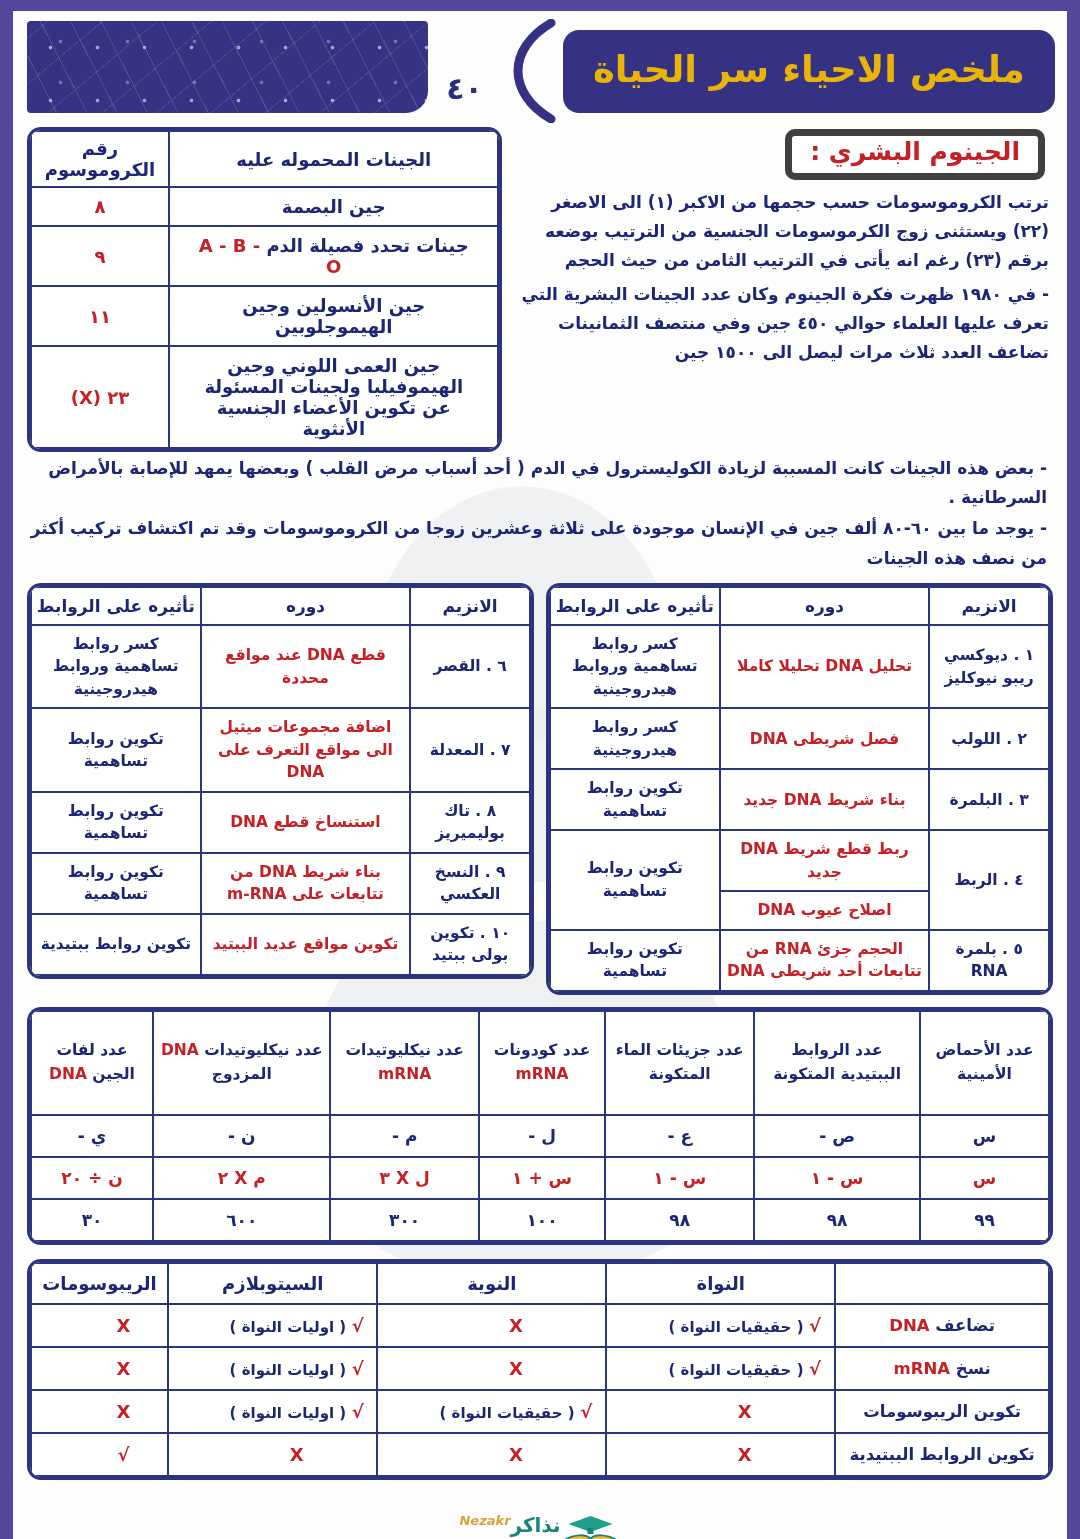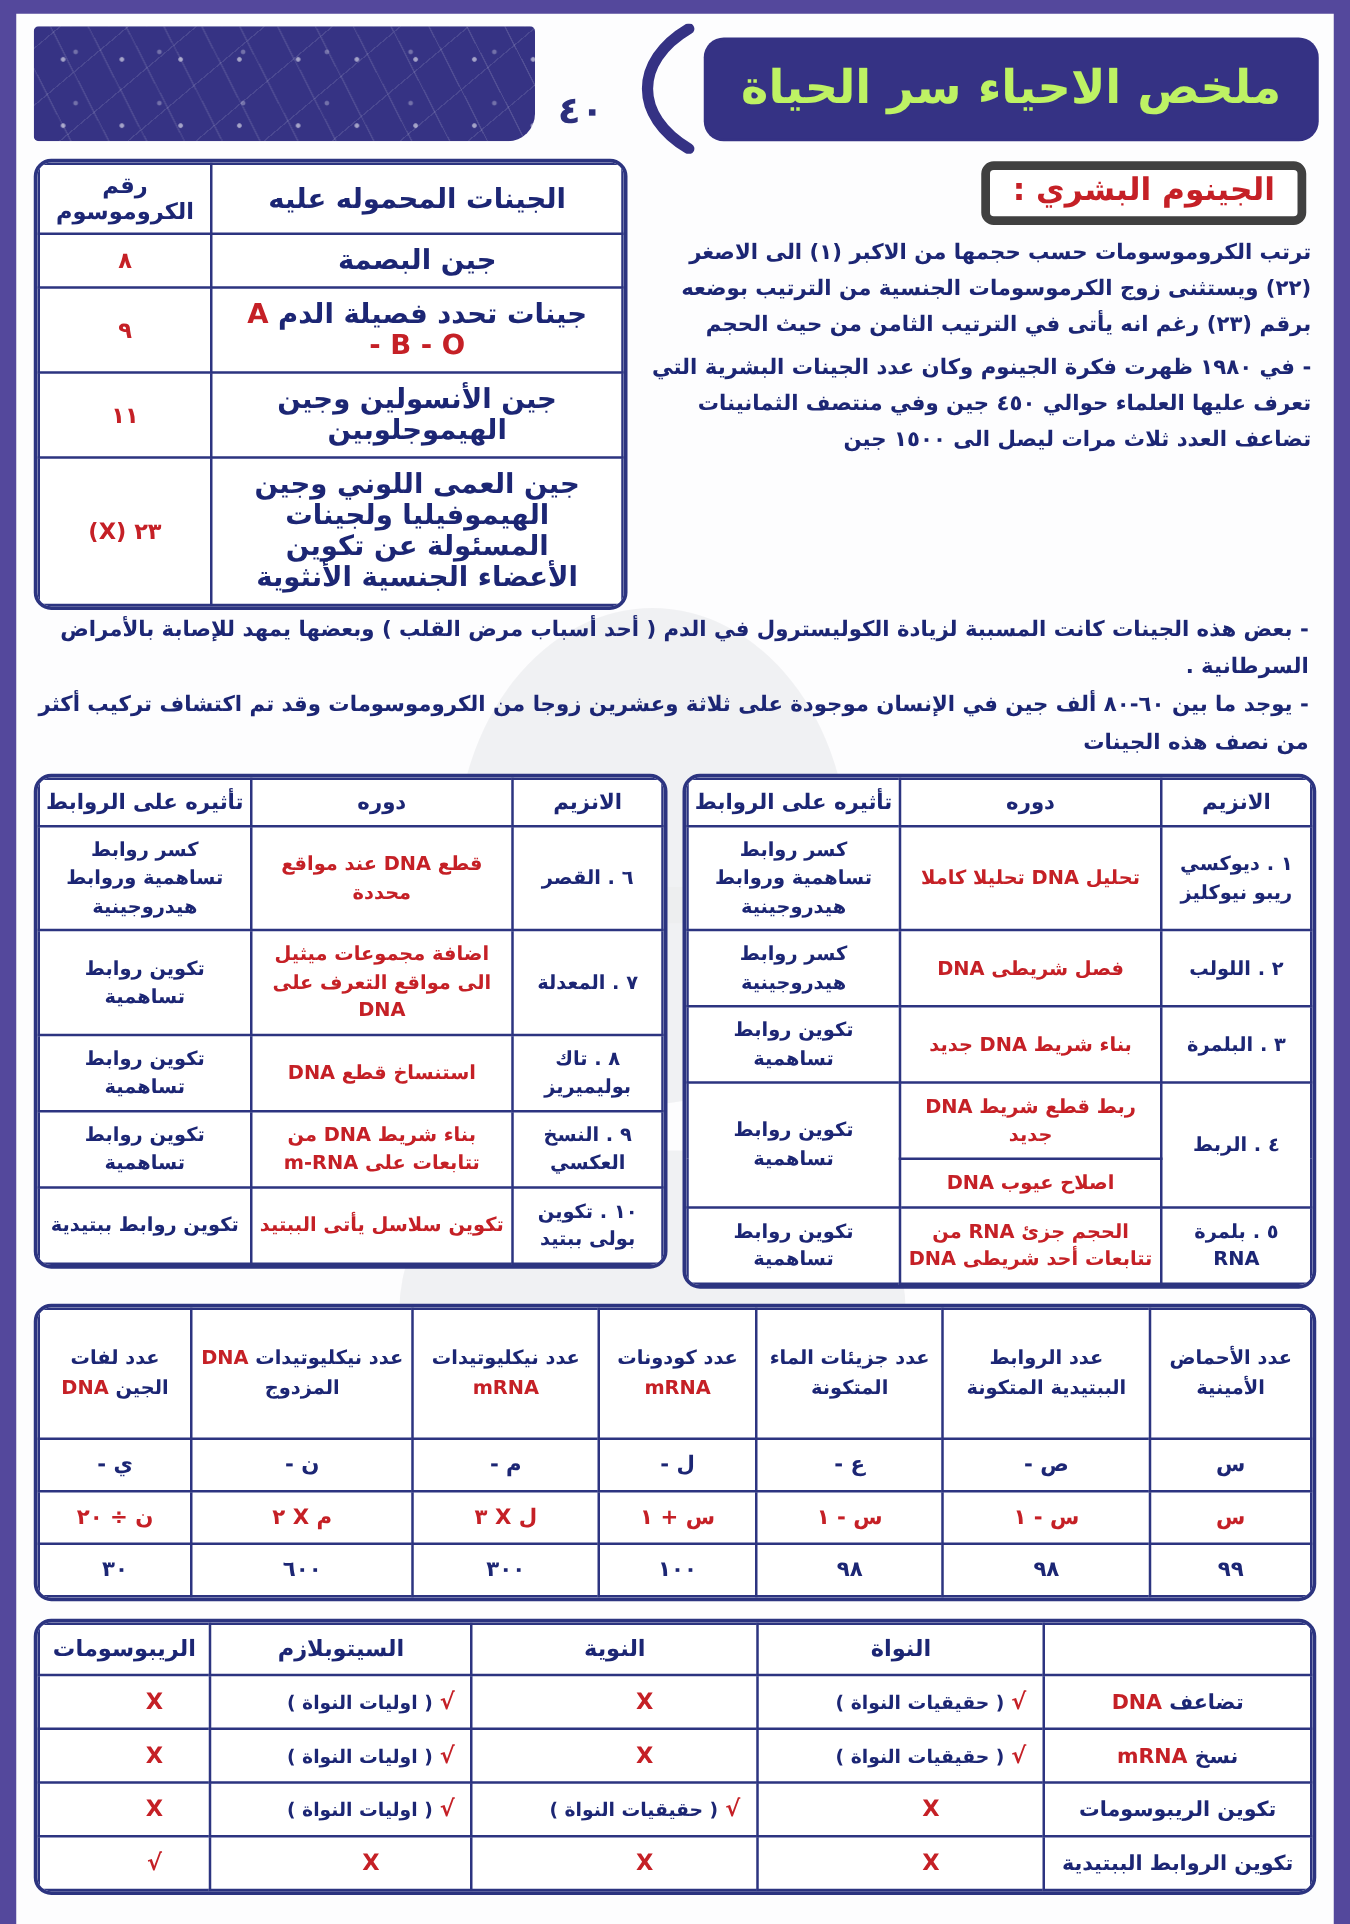--- a/index.html
+++ b/index.html
@@ -20,21 +20,21 @@
     position:relative;
     overflow:hidden;
     padding:8px 14px 80px;
   }
   .nv { color:#1c2674; }
   .rd { color:#c52026; }
 
   
   .header { display:flex; align-items:center; gap:6px; height:104px; margin-bottom:4px; position:relative; z-index:2; }
   .title-box {
-    background:#353284; color:#bef264; font-size:37px;
+    background:#353284; color:#eab308; font-size:37px;
     padding:16px 28px 20px; border-radius:14px; white-space:nowrap;
     box-shadow:0 0 0 2px #353284;
   }
   .curve-wrap { display:flex; align-items:center; height:100%; }
   .page-num { font-size:30px; color:#2c2f7c; padding:0 12px; margin-top:34px; }
   .pattern-box {
     flex:1; height:92px; align-self:flex-start; margin-top:2px;
     background-color:#363384;
     background-image:
       radial-gradient(circle, rgba(255,255,255,.55) 1.5px, transparent 2.2px),
@@ -60,21 +60,21 @@
   p.body { font-size:17px; line-height:1.72; text-align:right; margin-bottom:4px; }
   p.full { margin:2px 6px 2px 2px; }
 
   
   .tbl-round { border:3px solid #2c3480; border-radius:14px; overflow:hidden; background:#ffffff; }
   table { width:100%; border-collapse:collapse; }
   th, td { border:2px solid #2c3480; padding:6px 6px; text-align:center; vertical-align:middle; }
   th { font-size:17px; }
 
   
-  .chromo-table td, .chromo-table th { font-size:22px; }
+  .chromo-table td, .chromo-table th { font-size:18px; }
   .chromo-table .num-cell { width:138px; font-size:18px; }
   .chromo-table .gene-cell { padding:8px 22px; }
 
   
   .enzymes { display:flex; gap:12px; margin-top:10px; align-items:flex-start; }
   .enz-wrap { width:50%; }
   .enz-table th { font-size:17px; padding:8px 4px; }
   .enz-table td { font-size:15.5px; line-height:1.45; padding:7px 6px; }
   .enz-table .c-enz { width:24%; }
   .enz-table .c-role { width:42%; }
@@ -248,21 +248,21 @@
               <td class="rd">استنساخ قطع DNA</td>
               <td class="nv">تكوين روابط تساهمية</td>
             </tr>
             <tr>
               <td class="nv">٩ . النسخ العكسي</td>
               <td class="rd">بناء شريط DNA من تتابعات على m-RNA</td>
               <td class="nv">تكوين روابط تساهمية</td>
             </tr>
             <tr>
               <td class="nv">١٠ . تكوين بولى ببتيد</td>
-              <td class="rd">تكوين سلاسل يأتى الببتيد</td>
+              <td class="rd">تكوين مواقع عديد الببتيد</td>
               <td class="nv">تكوين روابط ببتيدية</td>
             </tr>
           </tbody>
         </table>
       </div>
     </section>
 
     <section class="counts-wrap tbl-round">
       <table class="counts-table">
         <thead>

